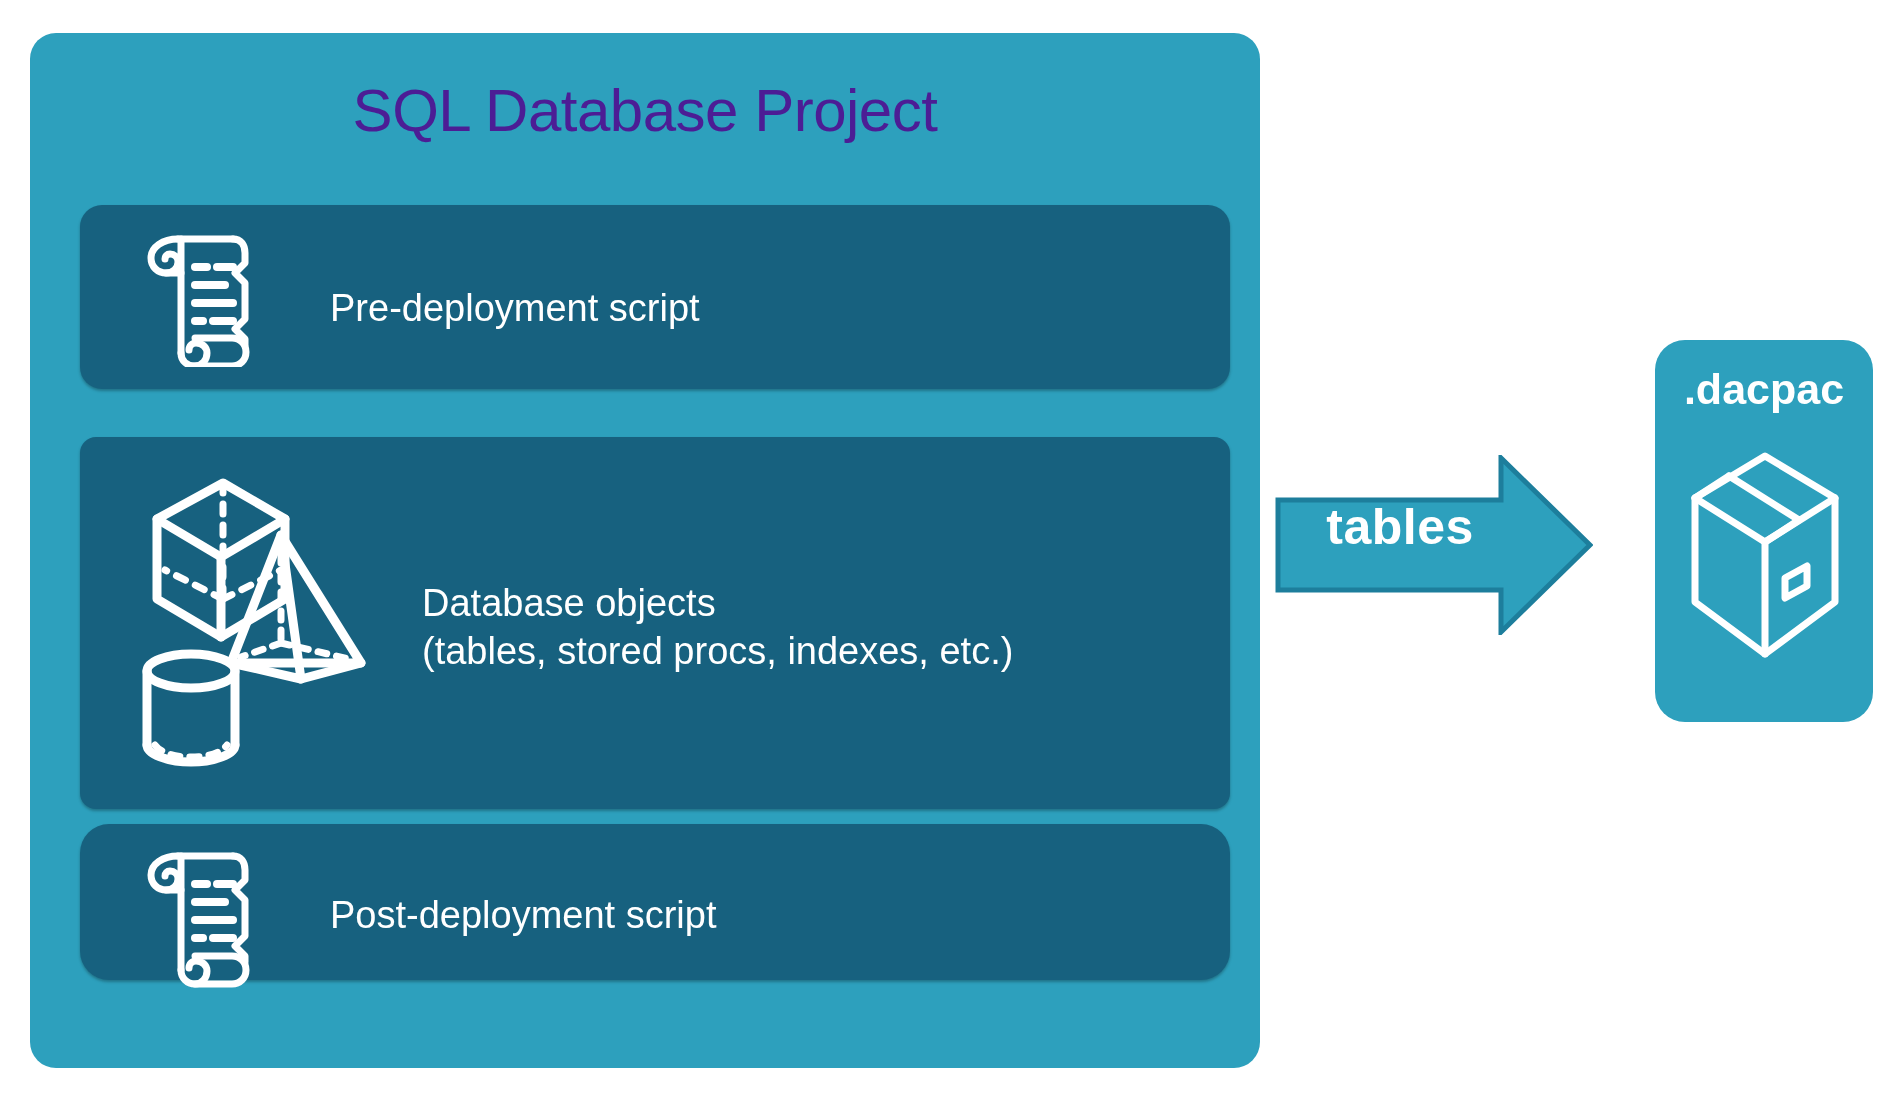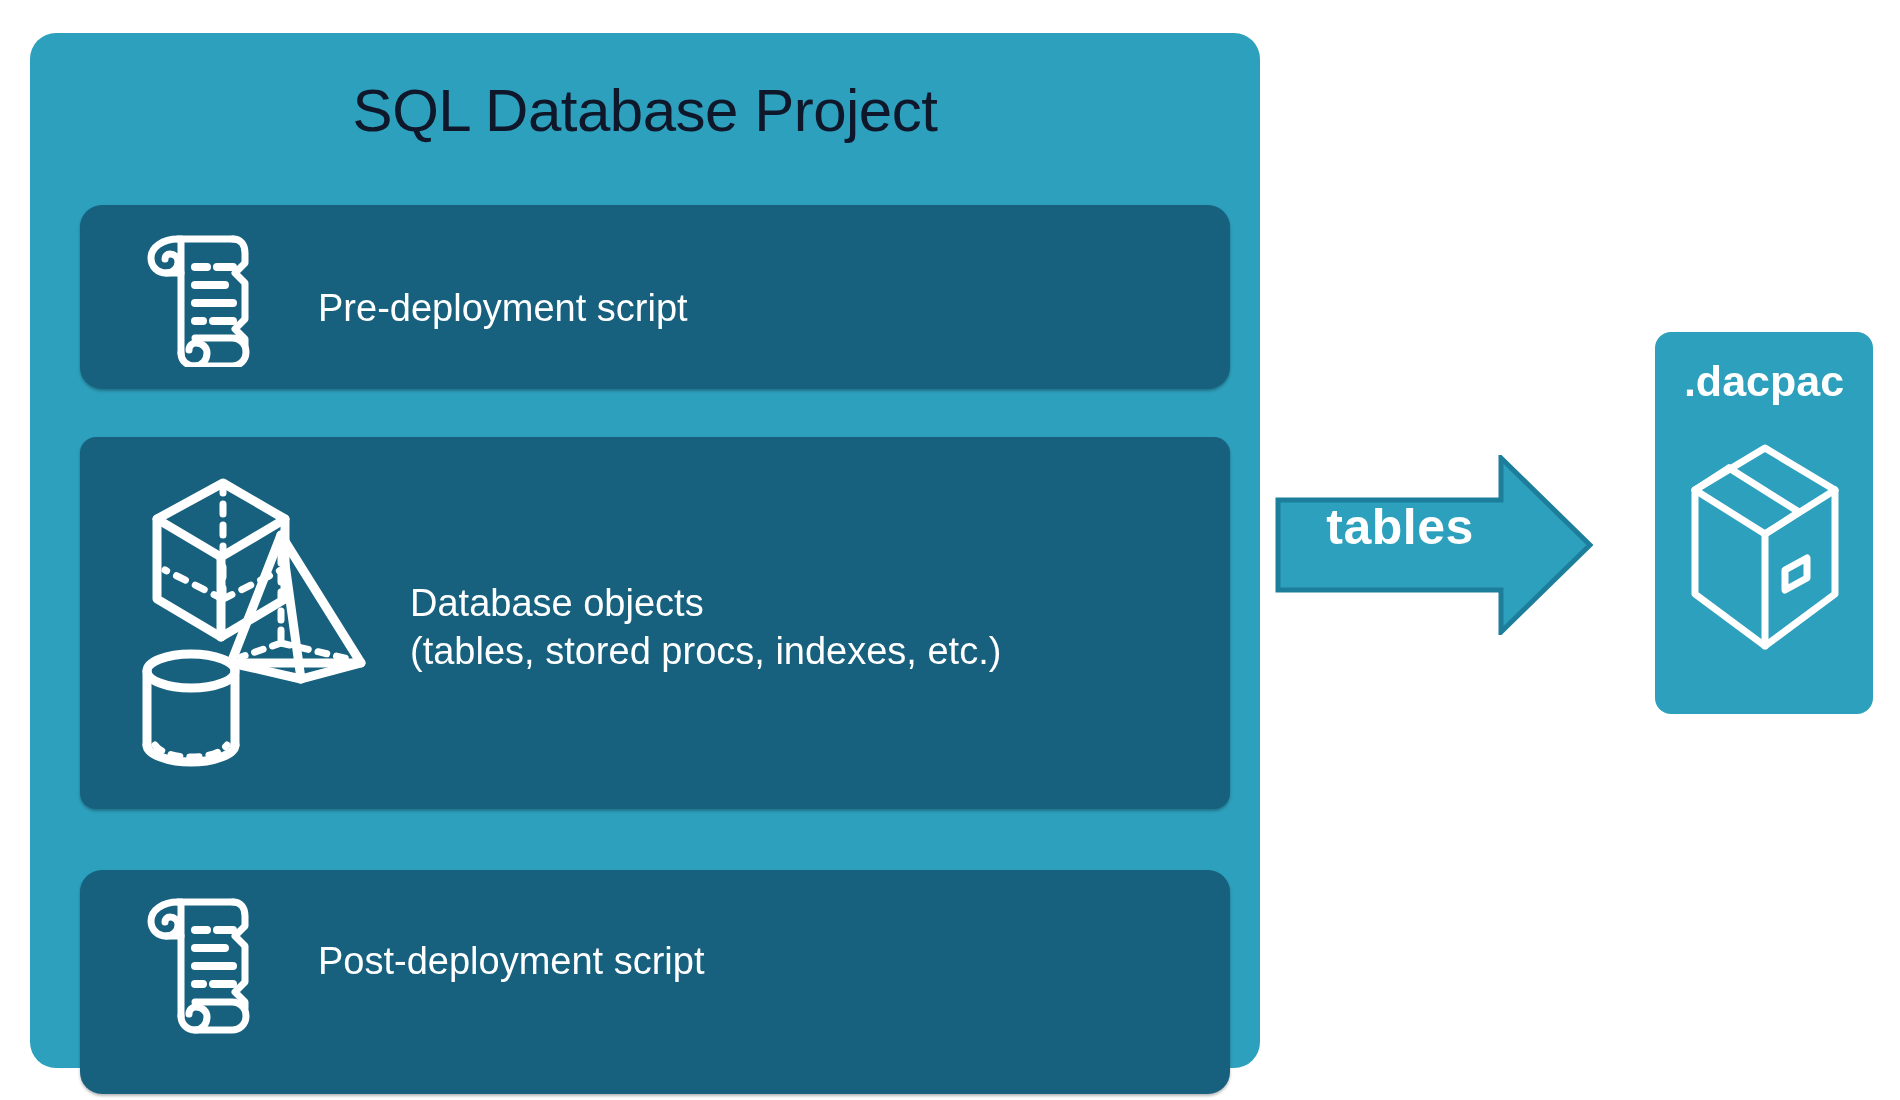--- a/index.html
+++ b/index.html
@@ -33,53 +33,54 @@
     border-radius: 26px;
     box-sizing: border-box;
   }
 
   .project-title {
     position: absolute;
     left: 0;
     top: 48px;
     width: 1230px;
     text-align: center;
-    color: #0f172a;
+    color: #4c1d95;
     font-size: 60px;
     font-weight: 400;
     letter-spacing: -0.5px;
     line-height: 1;
     white-space: nowrap;
   }
 
   
   .section {
     position: absolute;
     left: 50px;
     width: 1150px;
     background: #17617f;
     border-radius: 22px;
     box-sizing: border-box;
     box-shadow: 0 2px 3px rgba(0,0,0,0.28);
   }
   .sec-pre  { top: 172px;  height: 184px; }
   .sec-obj  { top: 404px;  height: 372px; border-radius: 16px; }
-  .sec-post { top: 837px;  height: 224px; }
+  .sec-post { top: 791px;  height: 156px; border-radius: 29px; }
 
   .sec-icon {
     position: absolute;
     display: block;
   }
   .sec-label {
     position: absolute;
     color: #ffffff;
     font-size: 38px;
     font-weight: 400;
     line-height: 1.25;
     white-space: pre-line;
+    margin-left: 12px;
   }
   .pre-label  { left: 238px; top: 104px;  transform: translateY(-50%); }
   .post-label { left: 238px; top: 92px;  transform: translateY(-50%); }
   .obj-label  { left: 330px; top: 190px; transform: translateY(-50%); }
 
   .icon-scroll-pre  { left: 57px; top: 22px; }
   .icon-scroll-post { left: 57px; top: 20px; }
   .icon-shapes      { left: 55px; top: 20px; }
 
   
@@ -100,25 +101,25 @@
     font-size: 50px;
     font-weight: bold;
     line-height: 1;
     letter-spacing: 0.5px;
   }
 
   
   .dacpac-card {
     position: absolute;
     left: 1655px;
-    top: 332px;
+    top: 340px;
     width: 218px;
     height: 382px;
     background: #2da0bd;
-    border-radius: 16px;
+    border-radius: 30px;
     box-sizing: border-box;
   }
   .dacpac-title {
     position: absolute;
     left: 0;
     top: 28px;
     width: 218px;
     text-align: center;
     color: #ffffff;
     font-size: 43px;

